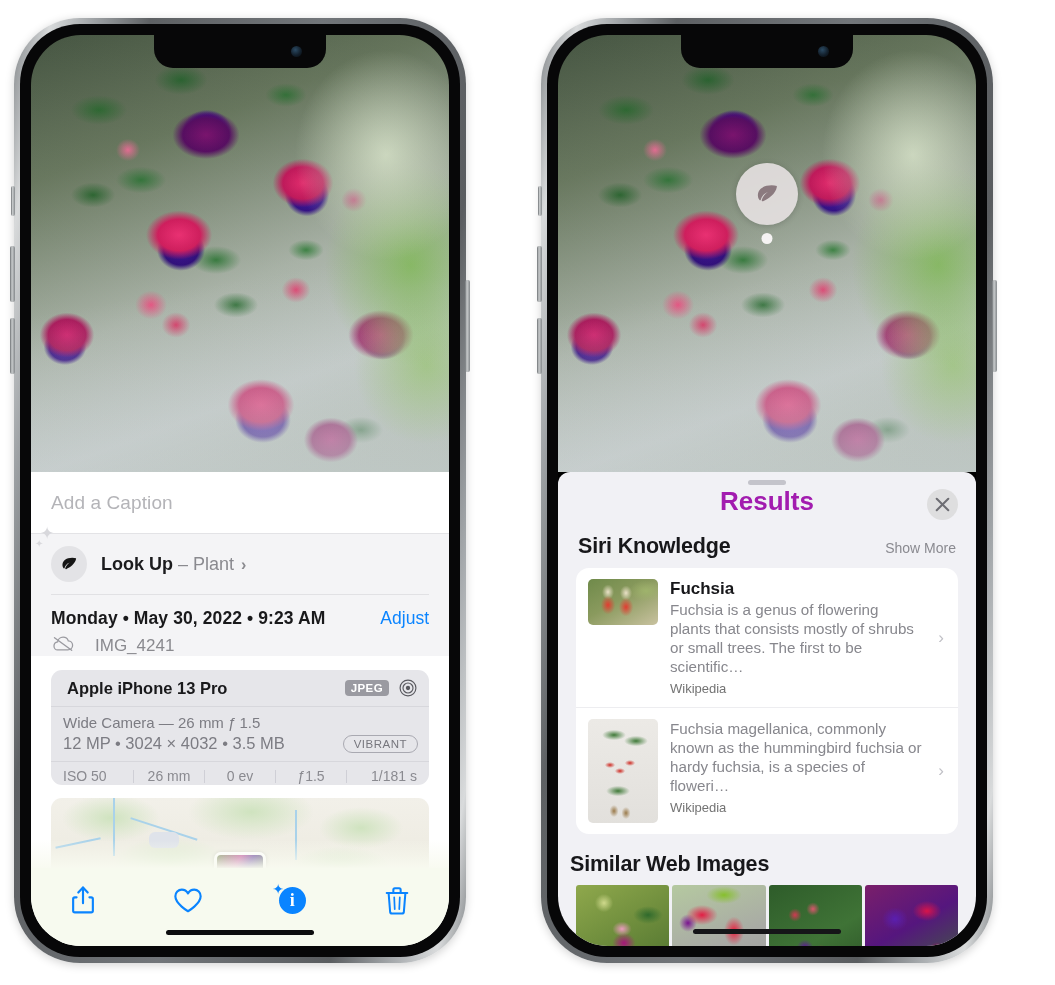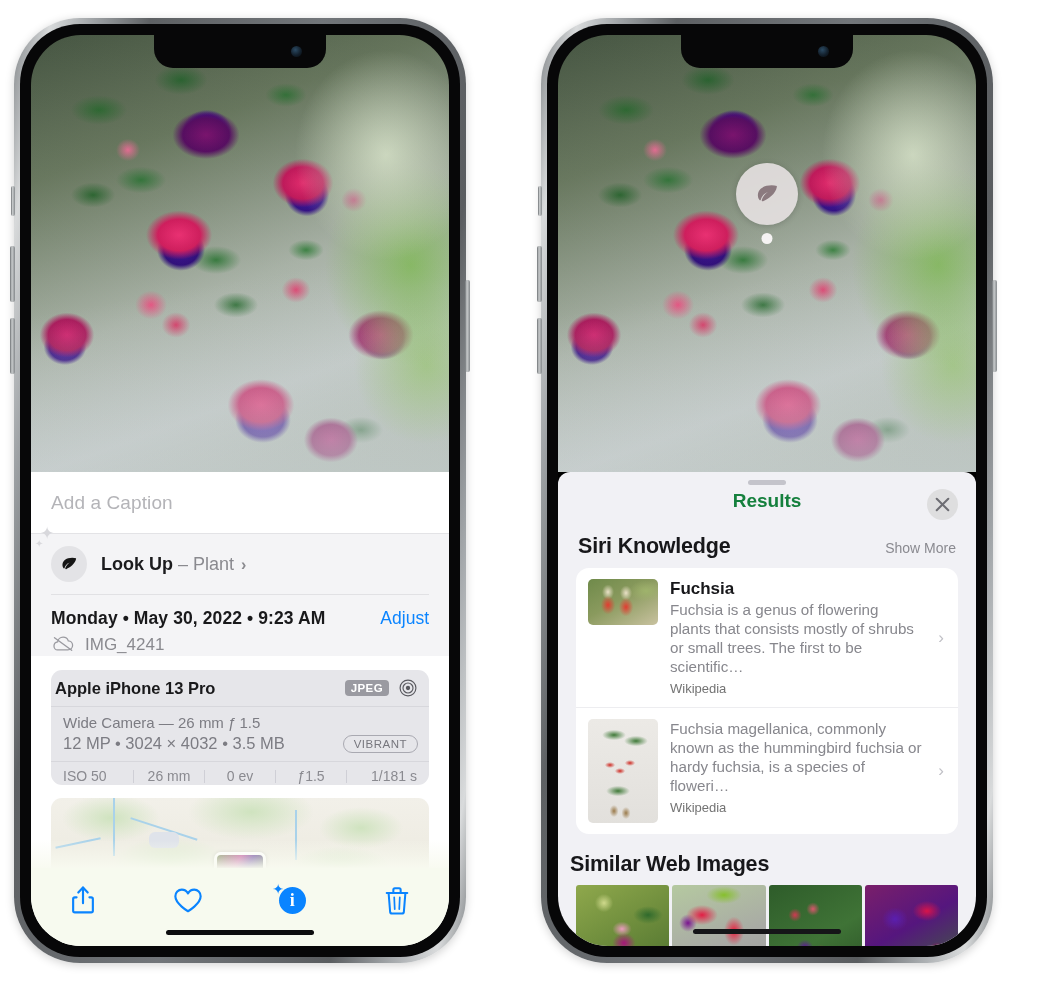--- a/index.html
+++ b/index.html
@@ -164,32 +164,32 @@
   .lookup-text { font-size: 18px; font-weight: 700; color: #1b1b1d; }
   .lookup-text .kind { font-weight: 400; color: #8a8a8f; }
   .chev-sm { color: #8a8a8f; font-size: 16px; margin-left: 2px; }
 
   .divider { height: 1px; background: #e1e1e4; }
 
   .meta-block { background: #f4f4f6; padding: 13px 20px 0 20px; }
   .meta-line1 { display:flex; align-items:baseline; justify-content:space-between; }
   .meta-date { font-size: 17.5px; font-weight: 700; color: #19191b; letter-spacing: .1px;}
   .adjust-link { font-size: 17.5px; color: #0a84ff; font-weight: 400; }
-  .meta-line2 { display:flex; align-items:flex-start; gap: 10px; margin-top: 6px; }
+  .meta-line2 { display:flex; align-items:center; gap: 20px; margin-top: 6px; }
   .filename { font-size: 17px; color: #8a8a8f; }
 
   .cam-card {
     margin: 14px 20px 0 20px;
     background: #e6e6ea;
     border-radius: 11px;
     overflow: hidden;
   }
   .cam-head {
     display:flex; align-items:center; justify-content:space-between;
-    padding: 8px 11px 8px 4px;
+    padding: 8px 11px 8px 16px;
     border-bottom: 1px solid #d7d7dc;
   }
   .cam-title { font-size: 16.5px; font-weight: 700; color: #19191b; }
   .cam-head-right { display:flex; align-items:center; gap: 9px; }
   .jpeg-chip {
     background: #9a9aa1; color: #fff; font-size: 11.5px; font-weight: 600;
     border-radius: 4px; padding: 2px 6px; letter-spacing: .4px;
   }
   .aperture-ico { width: 20px; height: 20px; }
   .cam-body { padding: 7px 11px 8px 12px; border-bottom: 1px solid #d7d7dc; }
@@ -269,21 +269,21 @@
     overflow: hidden;
   }
   .grabber {
     position:absolute; left:50%; top:8px; transform:translateX(-50%);
     width: 38px; height: 5px; border-radius: 3px; background:#c4c4cb;
   }
   .results-head {
     position:relative; height: 58px;
     display:flex; align-items:center; justify-content:center;
   }
-  .results-title { font-size: 19px; font-weight: 700; color: #15803d; }
+  .results-title { font-size: 26px; font-weight: 700; color: #a21caf; }
   .close-btn {
     position:absolute; right: 18px; top: 17px;
     width: 31px; height: 31px; border-radius: 50%;
     background:#dededf;
     display:flex; align-items:center; justify-content:center;
   }
   .section-head {
     display:flex; align-items:baseline; justify-content:space-between;
     padding: 4px 20px 9px 20px;
   }

